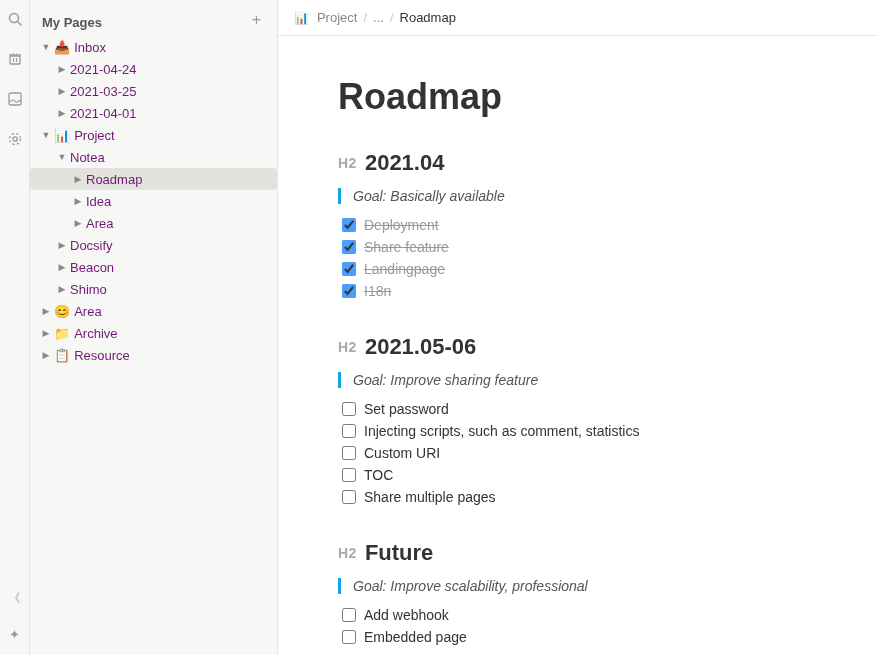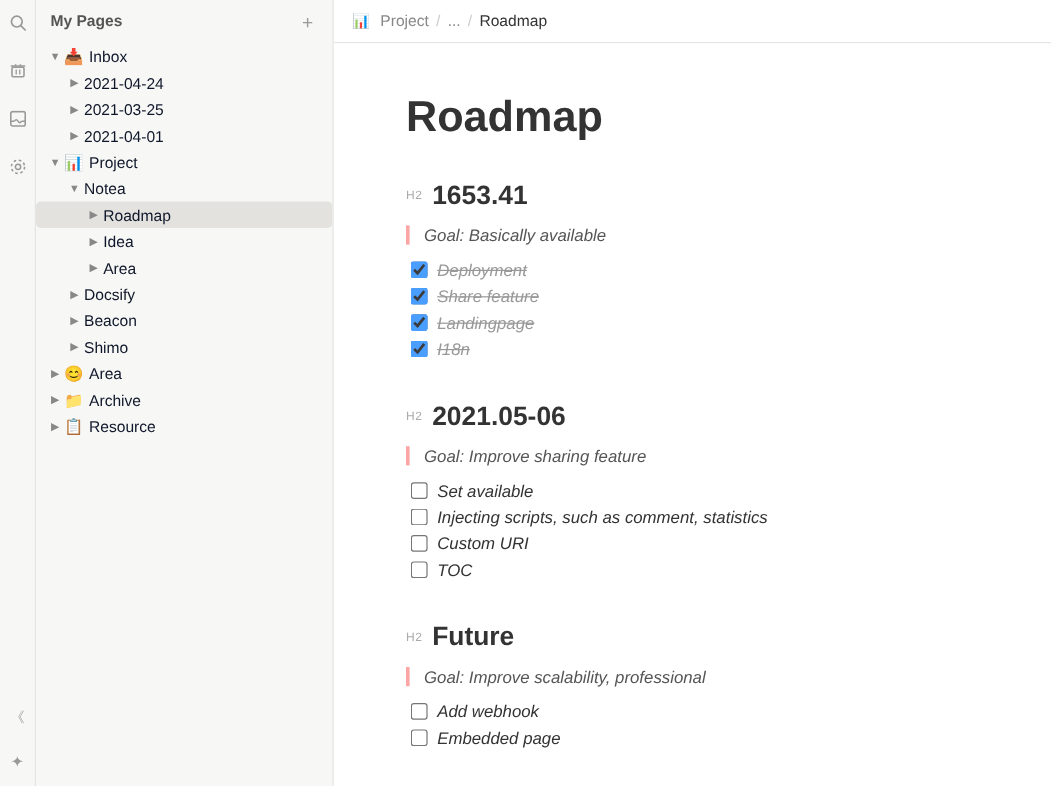--- a/index.html
+++ b/index.html
@@ -11,21 +11,21 @@
       min-width: 248px;
       background: #f7f7f5;
       border-right: 1px solid #e5e5e3;
       display: flex;
       flex-direction: column;
       height: 100%;
       overflow-y: auto;
     }
     .sidebar-top {
       display: flex;
-      align-items: flex-start;
+      align-items: flex-end;
       justify-content: space-between;
       padding: 10px 12px 6px 12px;
     }
     .sidebar-title {
       font-size: 13px;
       font-weight: 600;
       color: #555;
     }
     .sidebar-add-btn {
       cursor: pointer;
@@ -94,21 +94,21 @@
       font-size: 9px;
       color: #888;
       flex-shrink: 0;
     }
     .tree-icon {
       margin-right: 4px;
       font-size: 13px;
     }
     .tree-label {
       font-size: 13px;
-      color: #0f172a;
+      color: #701a75;
     }
 
     
     .main {
       flex: 1;
       display: flex;
       flex-direction: column;
       overflow: hidden;
     }
 
@@ -145,33 +145,33 @@
     
     .section { margin-bottom: 32px; }
 
     .section-heading {
       display: flex;
       align-items: center;
       gap: 8px;
       margin-bottom: 12px;
     }
     .h2-label {
-      font-size: 10px;
+      font-size: 14px;
       color: #aaa;
-      font-weight: 400;
+      font-weight: 700;
       letter-spacing: 0.5px;
     }
     .h2-text {
       font-size: 22px;
       font-weight: 700;
       color: #333;
     }
 
     .goal-block {
-      border-left: 3px solid #fca5a5;
+      border-left: 3px solid #0ea5e9;
       padding-left: 12px;
       margin-bottom: 10px;
     }
     .goal-text {
       font-size: 14px;
       font-style: italic;
       color: #555;
     }
 
     
@@ -185,21 +185,20 @@
     .check-item input[type="checkbox"] {
       width: 14px;
       height: 14px;
       accent-color: #4a9eff;
       cursor: pointer;
       flex-shrink: 0;
     }
     .check-label {
       font-size: 14px;
       color: #333;
-      font-style: italic;
     }
     .check-label.done {
       text-decoration: line-through;
       color: #999;
     }
 
     
     ::-webkit-scrollbar { width: 6px; }
     ::-webkit-scrollbar-thumb { background: #ddd; border-radius: 3px; }
   </style>
@@ -346,21 +345,21 @@
     <span class="topbar-sep">/</span>
     <span class="topbar-current">Roadmap</span>
   </div>
 
   <div class="content">
     <h1 class="page-title">Roadmap</h1>
 
     <div class="section">
       <div class="section-heading">
         <span class="h2-label">H2</span>
-        <span class="h2-text">1653.41</span>
+        <span class="h2-text">2021.04</span>
       </div>
       <div class="goal-block">
         <span class="goal-text">Goal: Basically available</span>
       </div>
       <div class="check-item">
         <input type="checkbox" checked="" style="">
         <span class="check-label done">Deployment</span>
       </div>
       <div class="check-item">
         <input type="checkbox" checked="" style="">
@@ -379,33 +378,37 @@
     <div class="section">
       <div class="section-heading">
         <span class="h2-label">H2</span>
         <span class="h2-text">2021.05-06</span>
       </div>
       <div class="goal-block">
         <span class="goal-text">Goal: Improve sharing feature</span>
       </div>
       <div class="check-item">
         <input type="checkbox" style="">
-        <span class="check-label">Set available</span>
+        <span class="check-label">Set password</span>
       </div>
       <div class="check-item">
         <input type="checkbox" style="">
         <span class="check-label">Injecting scripts, such as comment, statistics</span>
       </div>
       <div class="check-item">
         <input type="checkbox" style="">
         <span class="check-label">Custom URI</span>
       </div>
       <div class="check-item">
         <input type="checkbox" style="">
         <span class="check-label">TOC</span>
+      </div>
+      <div class="check-item">
+        <input type="checkbox" style="">
+        <span class="check-label">Share multiple pages</span>
       </div>
     </div>
 
     <div class="section">
       <div class="section-heading">
         <span class="h2-label">H2</span>
         <span class="h2-text">Future</span>
       </div>
       <div class="goal-block">
         <span class="goal-text">Goal: Improve scalability, professional</span>

